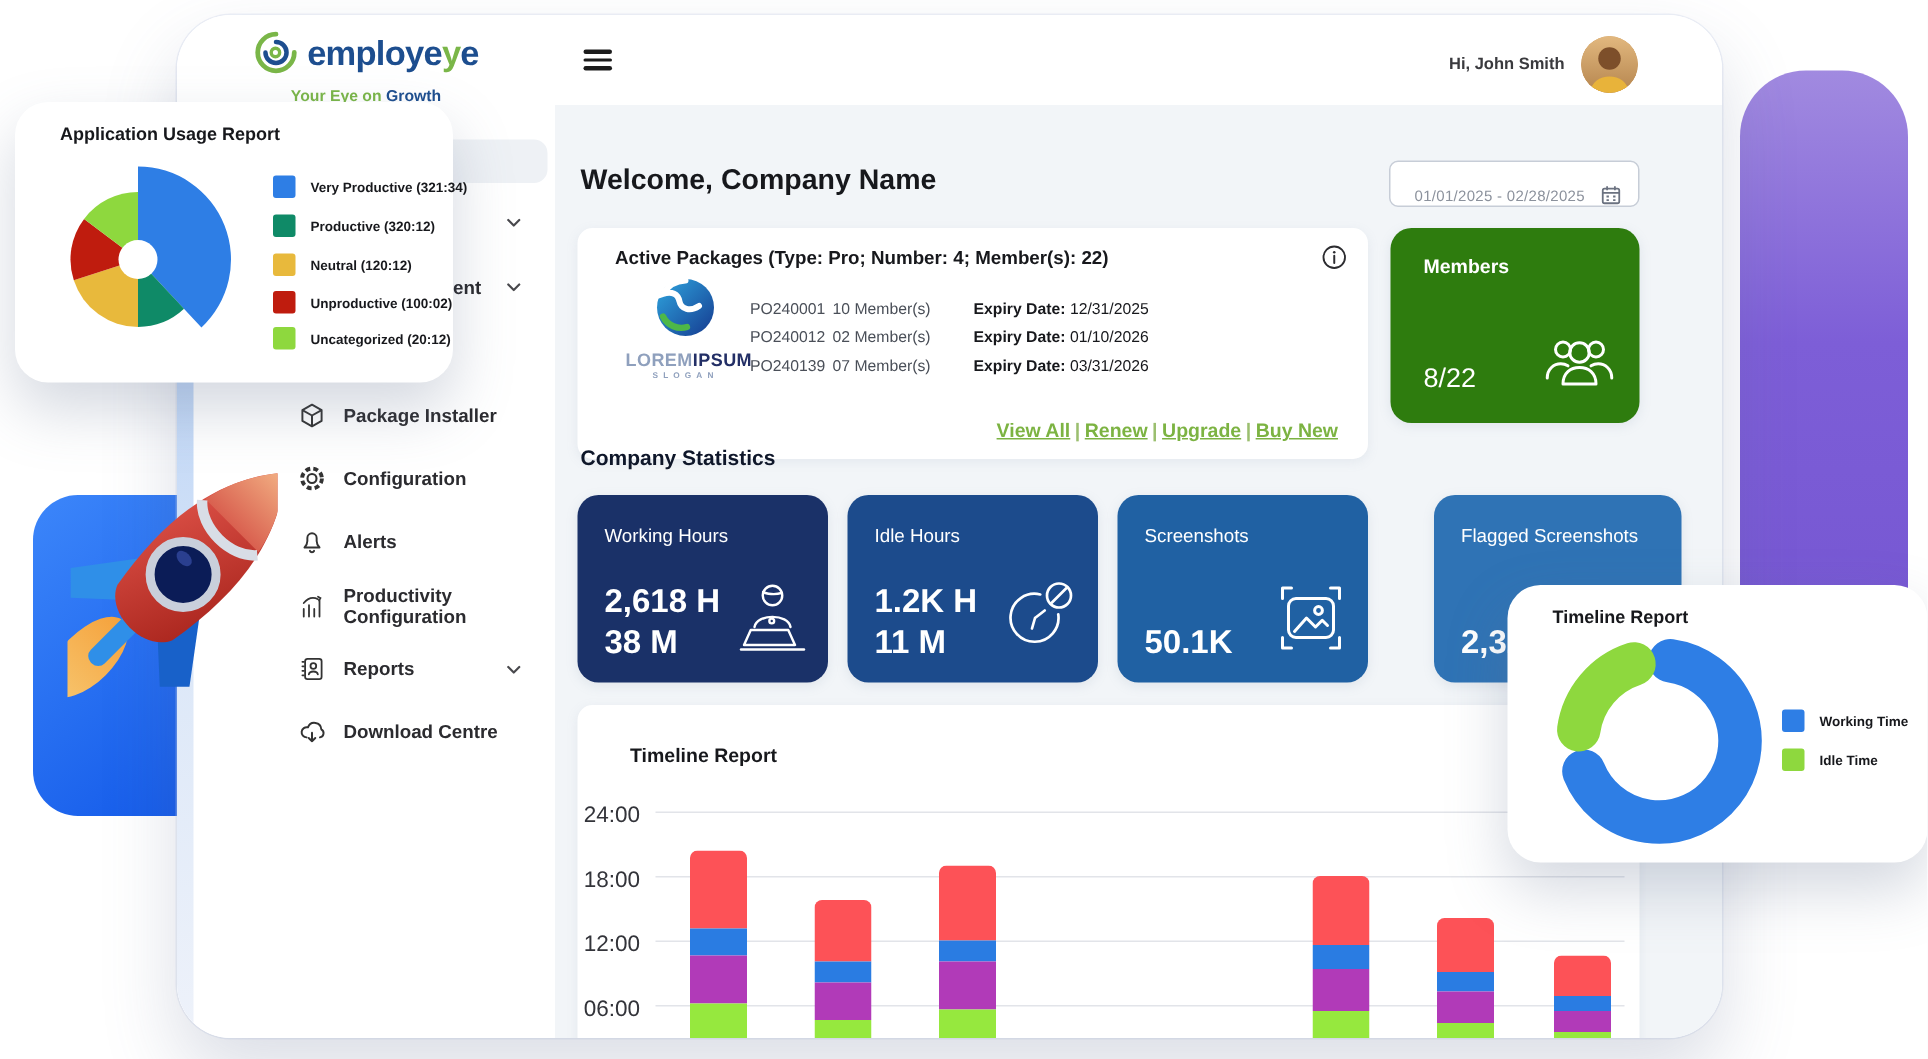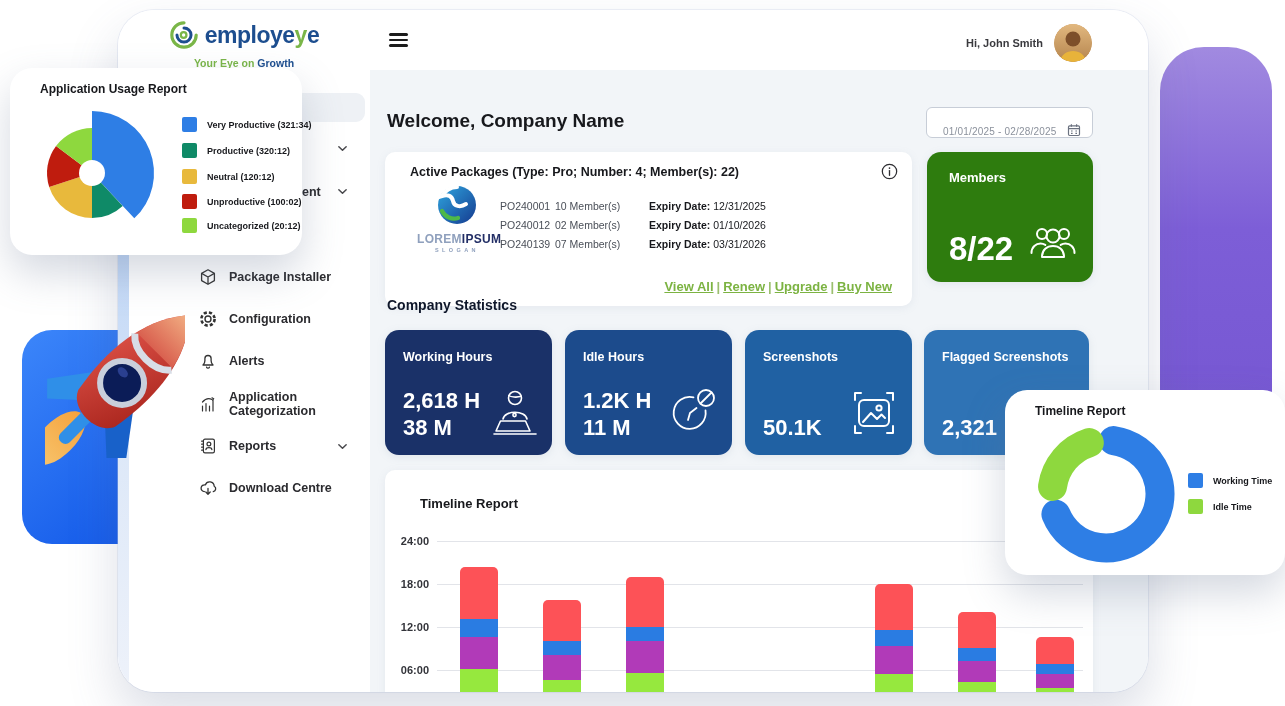--- a/index.html
+++ b/index.html
@@ -62,32 +62,32 @@
   .pkg-row .po{width:55px;}
   .pkg-row .mem{width:94px;}
   .pkg-row .exl{font-weight:800;color:#17181c;margin-right:3px;}
   .pkg-row .exd{color:#17181c;}
   .pkg-links{position:absolute;right:20px;bottom:12px;font-size:13px;font-weight:700;color:#7cb342;}
   .pkg-links a{color:#7cb342;text-decoration:underline;cursor:pointer;}
   .pkg-links .sep{color:#9bbf6f;text-decoration:none;margin:0 3px;}
 
   .members-card{position:absolute;left:557px;top:82px;width:166px;height:130px;border-radius:14px;color:#fff;box-shadow:0 2px 8px rgba(130,145,170,.15);}
   .mc-title{position:absolute;left:22px;top:18px;font-size:13px;font-weight:600;}
-  .mc-value{position:absolute;left:22px;top:78px;font-size:33px;font-weight:700;}
+  .mc-value{position:absolute;left:22px;top:90px;font-size:18px;font-weight:400;}
   .mc-icon{position:absolute;right:16px;bottom:16px;}
 
   .stats-heading{position:absolute;left:17px;top:227px;font-size:14px;font-weight:800;color:#0f172a;}
   .stat-card{position:absolute;top:260px;height:125px;border-radius:14px;color:#fff;box-shadow:0 2px 8px rgba(130,145,170,.15);}
-  .stat-title{position:absolute;left:18px;top:20px;font-size:12.5px;font-weight:700;}
+  .stat-title{position:absolute;left:18px;top:20px;font-size:12.5px;font-weight:400;}
   .stat-vals{position:absolute;left:18px;bottom:14px;font-size:22px;font-weight:800;line-height:27px;}
   .stat-icon{position:absolute;right:12px;bottom:12px;}
 
   .chart-card{left:15px;top:400px;width:708px;height:300px;}
   .chart-title{position:absolute;left:35px;top:26px;font-size:13px;font-weight:800;color:#17181c;}
-  .ytick{position:absolute;left:2px;width:42px;text-align:right;font-size:11px;font-weight:700;color:#33343a;}
+  .ytick{position:absolute;left:2px;width:42px;text-align:center;font-size:15px;font-weight:400;color:#33343a;}
   .gline{position:absolute;left:52px;right:10px;height:1px;background:#e2e4e9;}
   .plot{position:absolute;left:0;top:0;width:100%;height:242px;}
   .bar{position:absolute;width:38px;overflow:hidden;display:flex;flex-direction:column;}
   .bar .seg:first-child{border-radius:5px 5px 0 0;}
 
   
   .ovl{position:absolute;background:#fff;border-radius:22px;box-shadow:0 18px 40px rgba(100,115,145,.28);}
   .usage-card{left:10px;top:68px;width:292px;height:187px;}
   .ovl-title{position:absolute;left:30px;top:14px;font-size:12px;font-weight:800;color:#17181c;}
   .lg-row{position:absolute;display:flex;align-items:center;gap:10px;}
@@ -147,21 +147,21 @@
             <path d="M7.6 15.2a1.5 1.5 0 0 0 2.8 0"></path>
           </svg>
         <span>Alerts</span>
       </div>
       <div class="menu-item" style="top:380px">
         <svg width="18" height="18" viewBox="0 0 18 18" fill="none" stroke="#333" stroke-width="1.2" stroke-linecap="round">
             <path d="M3.5 16v-5M7 16V8.5M10.5 16V11M14 16V5.5"></path>
             <path d="M3.5 7c3-3.5 6.5-4 9.5-2.5"></path>
             <path d="M13 2.8l1.6.9-.9 1.6"></path>
           </svg>
-        <span>Application Categorization</span>
+        <span>Productivity Configuration</span>
       </div>
       <div class="menu-item" style="top:422px">
         <svg width="18" height="18" viewBox="0 0 18 18" fill="none" stroke="#333" stroke-width="1.2" stroke-linejoin="round">
             <rect x="4.4" y="2.2" width="11" height="13.6" rx="1.6"></rect>
             <path d="M2.6 4.2h1M2.6 7.2h1M2.6 10.2h1M2.6 13.2h1" stroke-linecap="round"></path>
             <circle cx="9.9" cy="7" r="1.9"></circle>
             <path d="M6.9 12.6c.5-2.6 5.5-2.6 6 0" stroke-linecap="round"></path>
           </svg>
         <span>Reports</span>
         <svg class="mi-chev" width="11" height="11" viewBox="0 0 12 12" fill="none">
@@ -328,21 +328,21 @@
           </div>
         <span class="stat-icon">
           <svg width="52" height="52" viewBox="0 0 52 52" fill="none" stroke="#fff" stroke-width="2" stroke-linecap="round" stroke-linejoin="round">
             <path d="M13 6H7v7M39 6h6v7M13 46H7v-7M39 46h6v-7"></path>
             <rect x="11" y="13" width="30" height="26" rx="5"></rect>
             <circle cx="31" cy="21" r="2.6"></circle>
             <path d="M15 35l8-9 6 6 4.5-4.5L37 31"></path>
           </svg>
         </span>
       </section>
-      <section class="stat-card" style="left: 554px; width: 165px; background: rgb(47, 115, 181);">
+      <section class="stat-card" style="left: 586px; width: 165px; background: rgb(47, 115, 181);">
         <div class="stat-title">Flagged Screenshots</div>
         <div class="stat-vals">
             <div>2,321</div>
             <div></div>
           </div>
       </section>
 
       <section class="card chart-card">
         <div class="chart-title">Timeline Report</div>
         <div class="plot">

